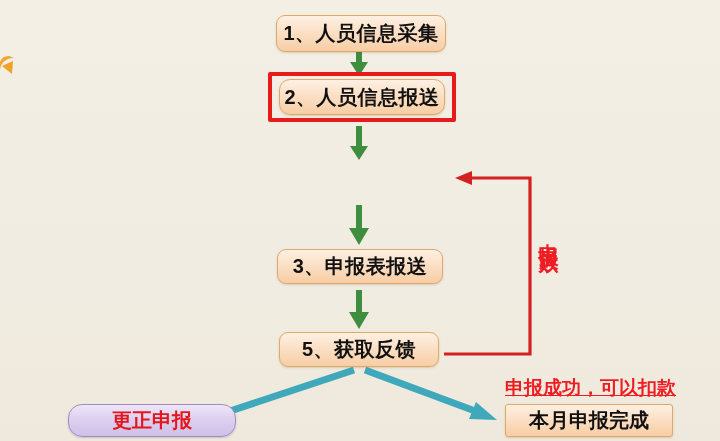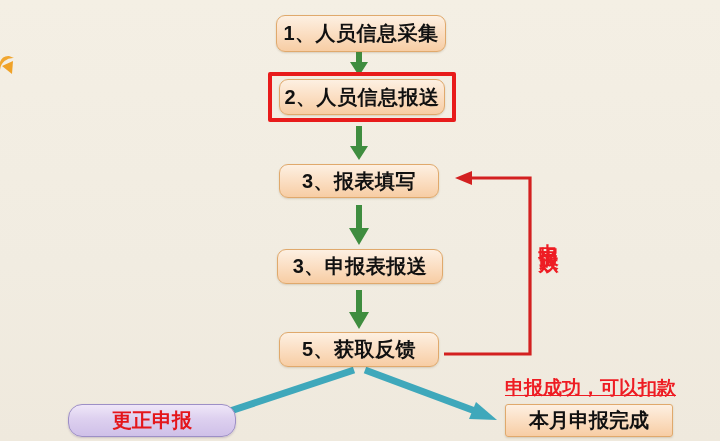--- a/index.html
+++ b/index.html
@@ -32,21 +32,21 @@
     background: linear-gradient(180deg, #fdf0e2 0%, #fbdfc4 48%, #f7cda4 100%);
     box-shadow: 0 1px 2px rgba(120,90,50,0.22);
     color: #111;
     font-weight: bold;
     letter-spacing: 0.5px;
     white-space: nowrap;
   }
   .flowbox .lbl { display: block; }
 
   .b1 { left: 276px; top: 3px;   width: 170px; height: 37px; font-size: 20px; margin-top: 12px; }
-  .b2 { left: 279px; top: 79px;  width: 166px; height: 36px; font-size: 20px; }
+  .b2 { left: 279px; top: 79px;  width: 166px; height: 36px; font-size: 20px; border-radius: 11px; }
   .b3 { left: 279px; top: 164px; width: 160px; height: 34px; font-size: 20px; }
   .b4 { left: 277px; top: 249px; width: 166px; height: 35px; font-size: 20px; }
   .b5 { left: 279px; top: 332px; width: 160px; height: 35px; font-size: 20px; }
 
   
   .redhighlight {
     position: absolute;
     left: 268px;
     top: 72px;
     width: 188px;
@@ -178,23 +178,20 @@
 
   <div class="flowbox b1">
     <span class="lbl">1、人员信息采集</span>
   </div>
 
   <div class="flowbox b2">
     <span class="lbl">2、人员信息报送</span>
   </div>
   <div class="redhighlight"></div>
 
-  <div class="flowbox b3">
-    <span class="lbl">3、报表填写</span>
-  </div>
 
   <div class="flowbox b4">
     <span class="lbl">3、申报表报送</span>
   </div>
 
   <div class="flowbox b5">
     <span class="lbl">5、获取反馈</span>
   </div>
 
   <div class="vertlabel">申报失败</div>

